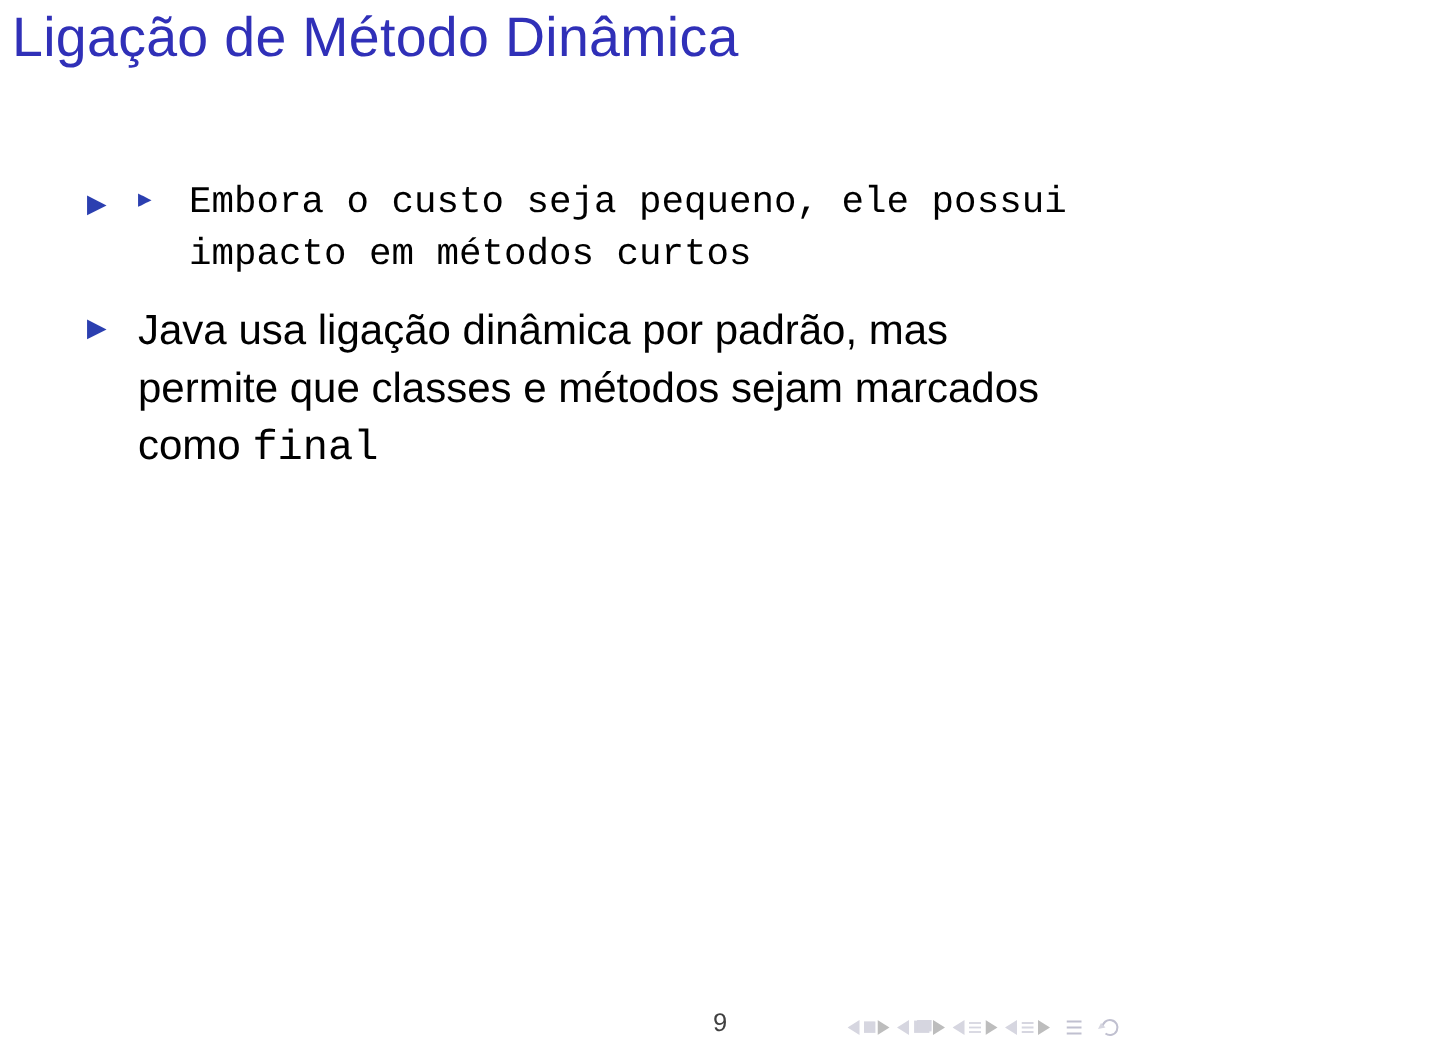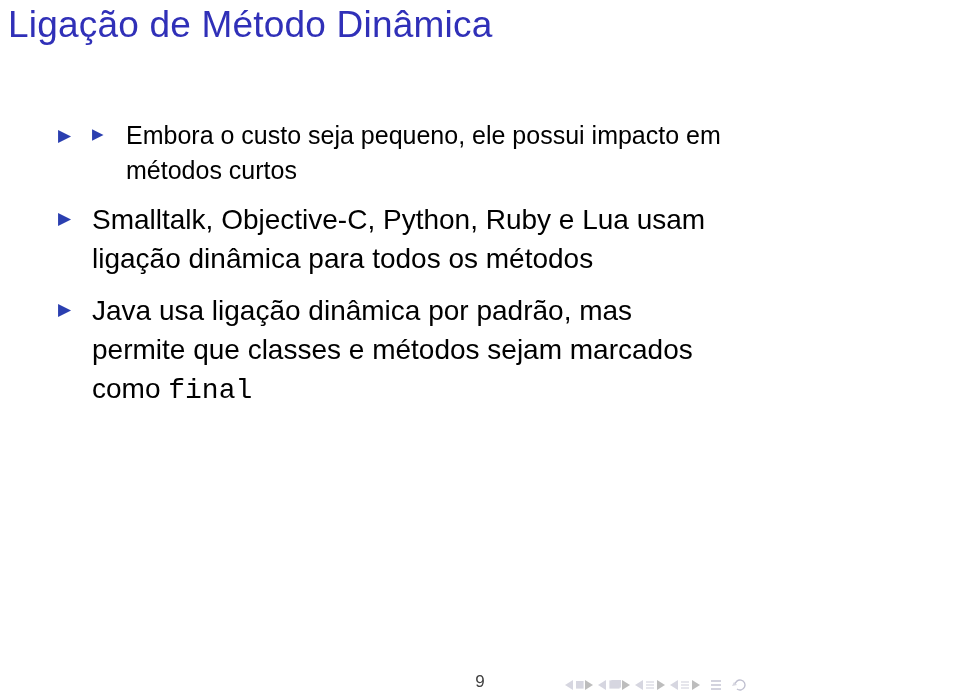--- a/index.html
+++ b/index.html
@@ -42,20 +42,21 @@
     content: "▶";
     position: absolute;
     left: 0;
     top: 6px;
     color: #2b3fb0;
     font-size: 17px;
   }
   ul.level2 {
     list-style: none;
     margin-top: 10px;
+    font-family: Liberation Mono, monospace;
   }
   ul.level2 > li {
     position: relative;
     padding-left: 34px;
     font-size: 25px;
     color: #000;
     line-height: 1.38;
   }
   ul.level2 > li::before {
     content: "▶";
@@ -98,23 +99,20 @@
   <h1 class="title">Ligação de Método Dinâmica</h1>
 
   <div class="content">
     <ul class="level1">
       <li>
         <ul class="level2">
           <li>
             <span>Embora o custo seja pequeno, ele possui impacto em métodos curtos</span>
           </li>
         </ul>
-      </li>
-      <li>
-        <span>Smalltalk, Objective-C, Python, Ruby e Lua usam ligação dinâmica para todos os métodos</span>
       </li>
       <li>
         <span>Java usa ligação dinâmica por padrão, mas permite que classes e métodos sejam marcados como </span><span class="tt">final</span>
       </li>
     </ul>
   </div>
 
   <div class="footer">9</div>
 
   <div class="nav">

